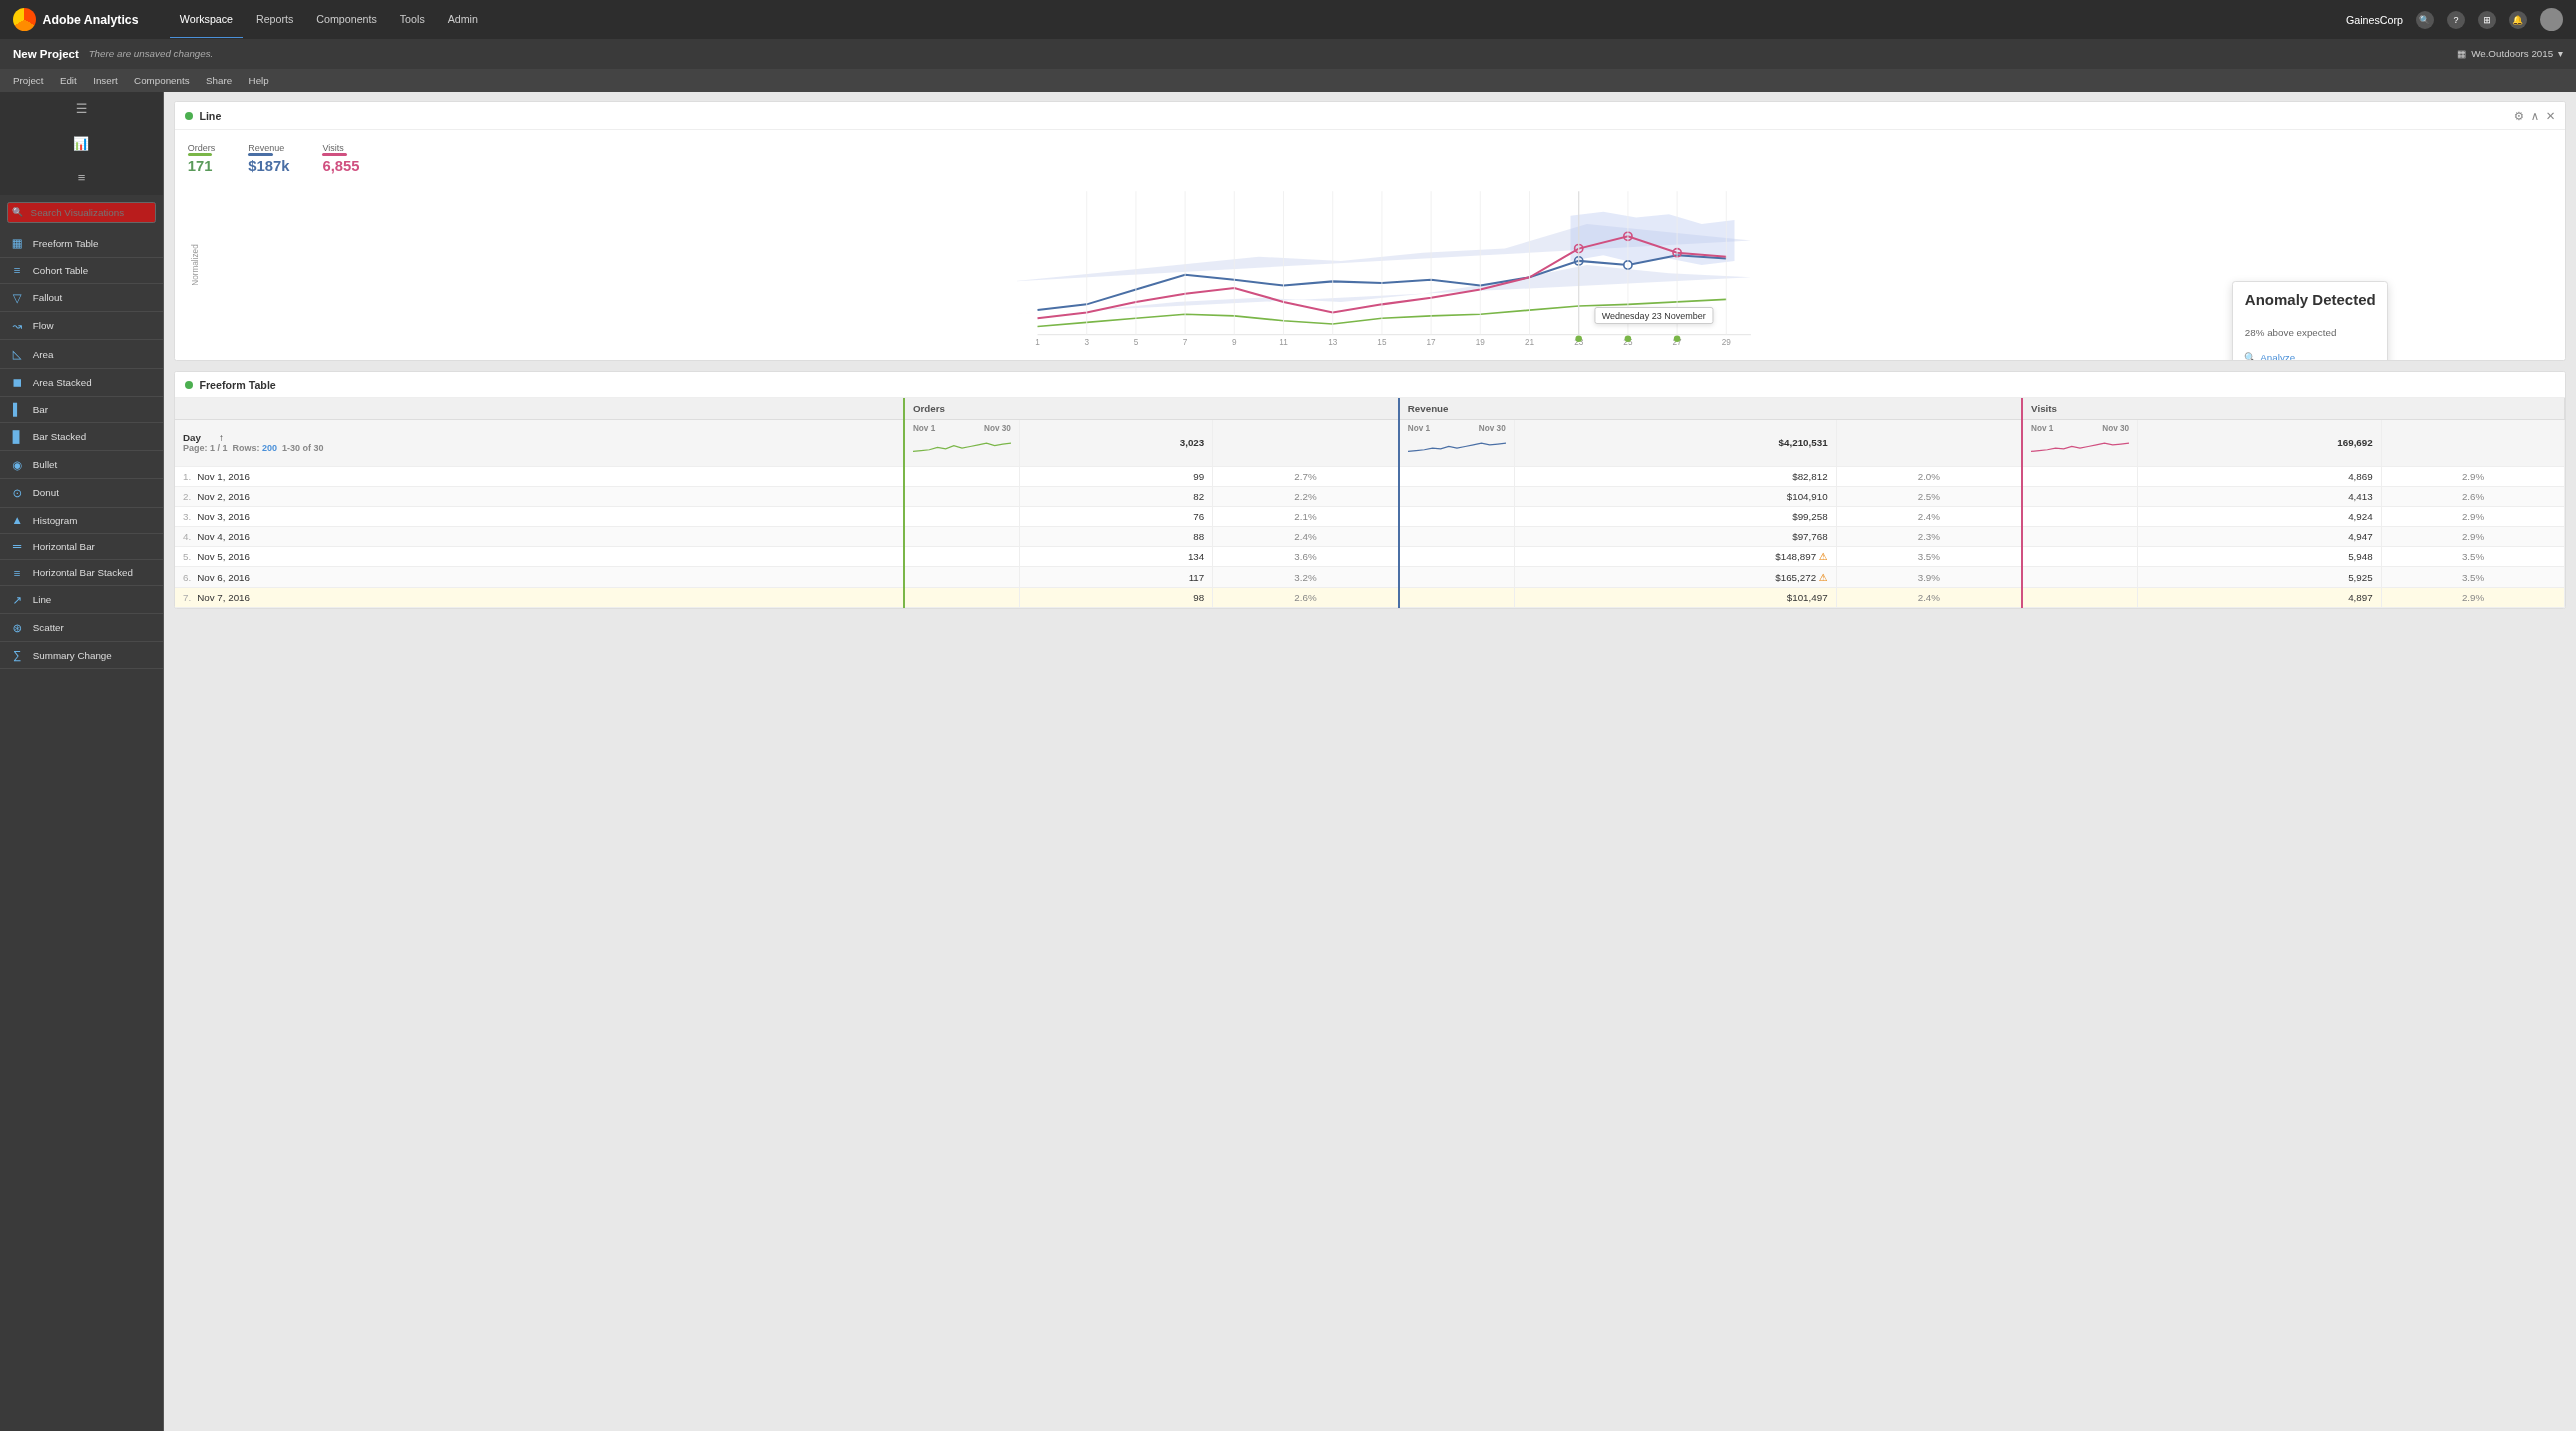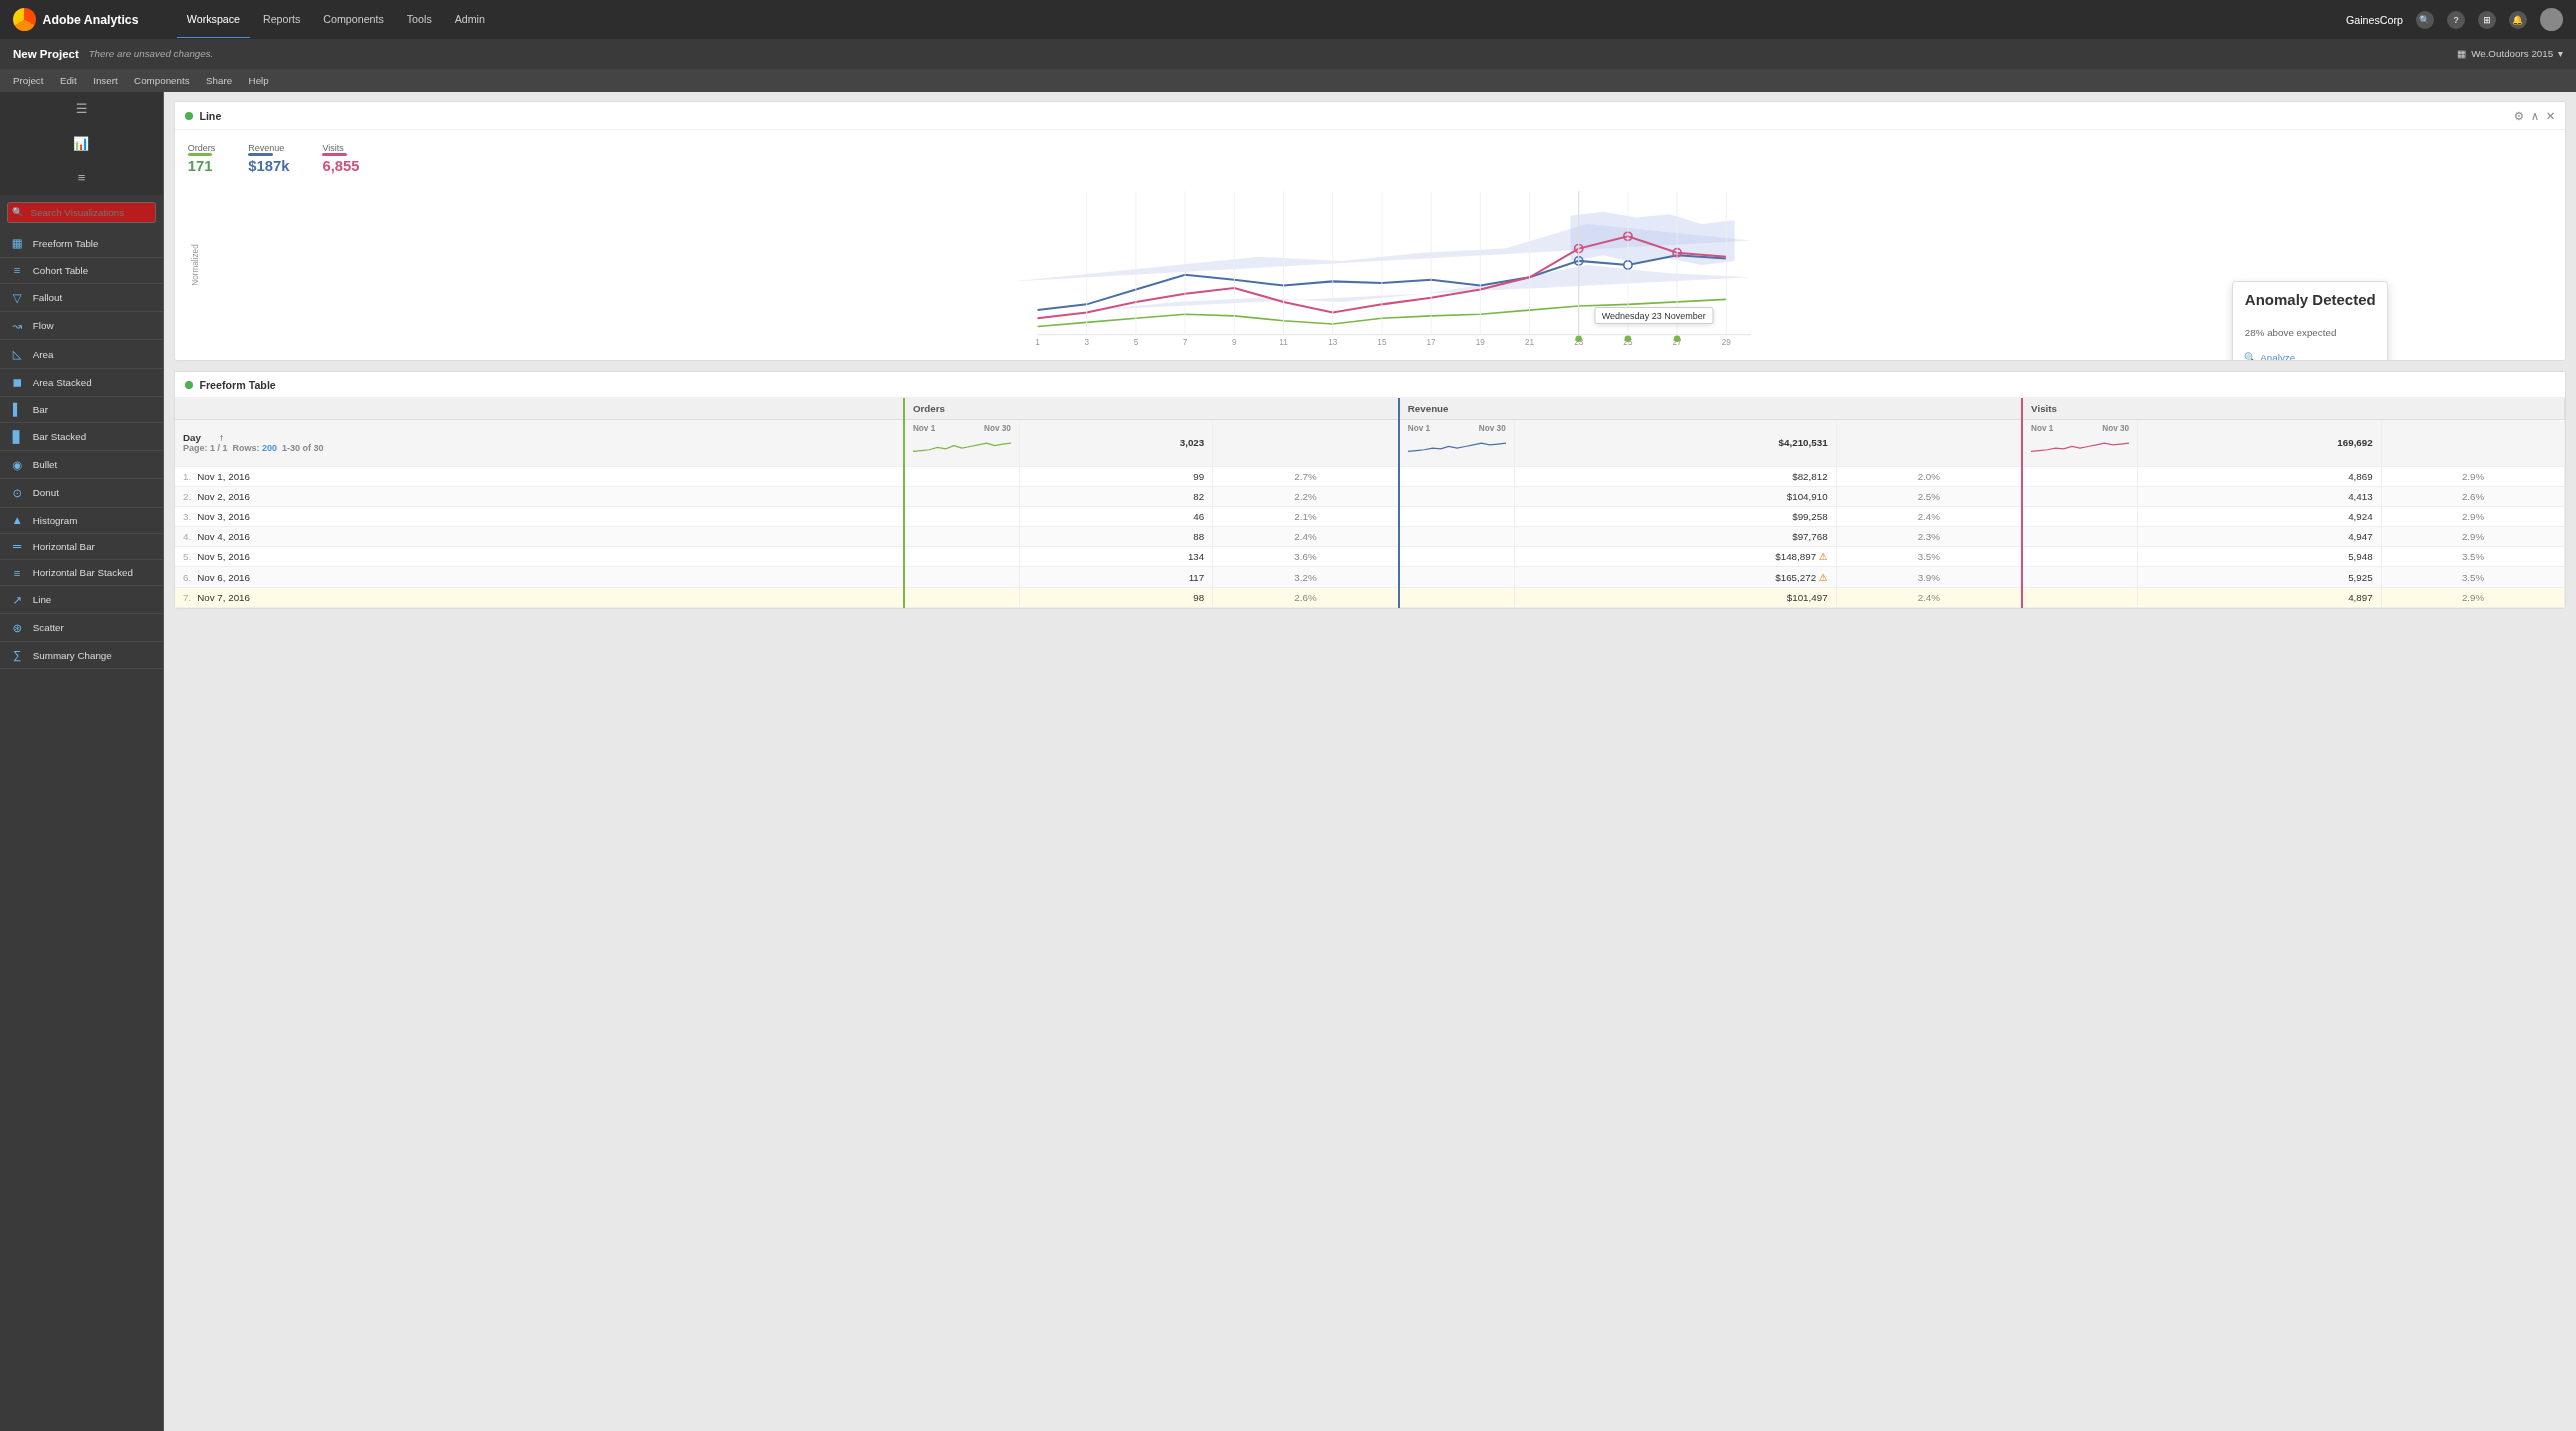--- a/index.html
+++ b/index.html
@@ -5,21 +5,21 @@
     * { box-sizing: border-box; margin: 0; padding: 0; }
     body { font-family: -apple-system, BlinkMacSystemFont, 'Segoe UI', Arial, sans-serif; background: #f4f4f4; color: #333; font-size: 10.7px; overflow: hidden; }
 
     
     .top-nav {
       background: #2d2d2d;
       height: 39px;
       display: flex;
       align-items: center;
       padding: 16px 13px;
-      gap: 33px;
+      gap: 26px;
     }
     .brand {
       display: flex;
       align-items: center;
       gap: 6.6px;
       color: #fff;
       font-size: 12.3px;
       font-weight: 600;
       min-width: 131px;
     }
@@ -731,21 +731,21 @@
       <td class="sparkline-col" style="border-left:2.5px solid #d05080;"></td>
       <td class="num-col">4,413</td>
       <td class="pct-col">2.6%</td>
     </tr>
               <tr>
       <td class="day-col">
         <span class="row-num">3.</span>
         <span>Nov 3, 2016</span>
       </td>
       <td class="sparkline-col" style="border-left:2.5px solid #7ab648;"></td>
-      <td class="num-col">46</td>
+      <td class="num-col">76</td>
       <td class="pct-col">2.1%</td>
       <td class="sparkline-col" style="border-left:2.5px solid #4a6fa5;"></td>
       <td class="num-col">$99,258</td>
       <td class="pct-col">2.4%</td>
       <td class="sparkline-col" style="border-left:2.5px solid #d05080;"></td>
       <td class="num-col">4,924</td>
       <td class="pct-col">2.9%</td>
     </tr>
               <tr>
       <td class="day-col">

